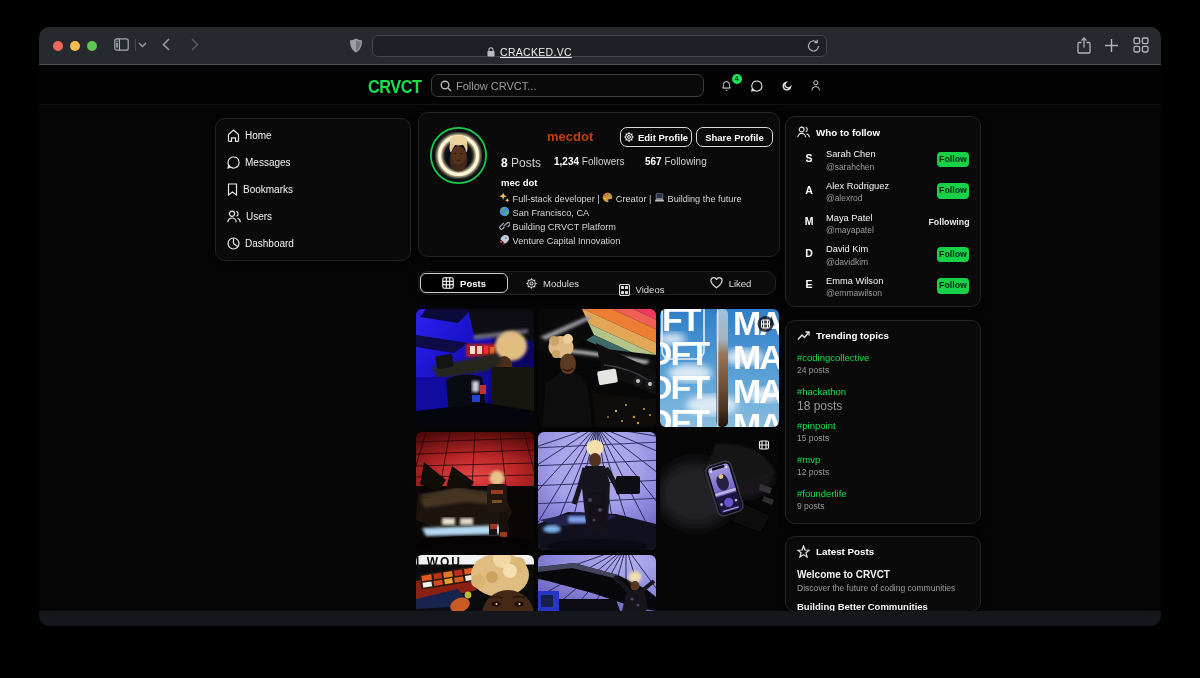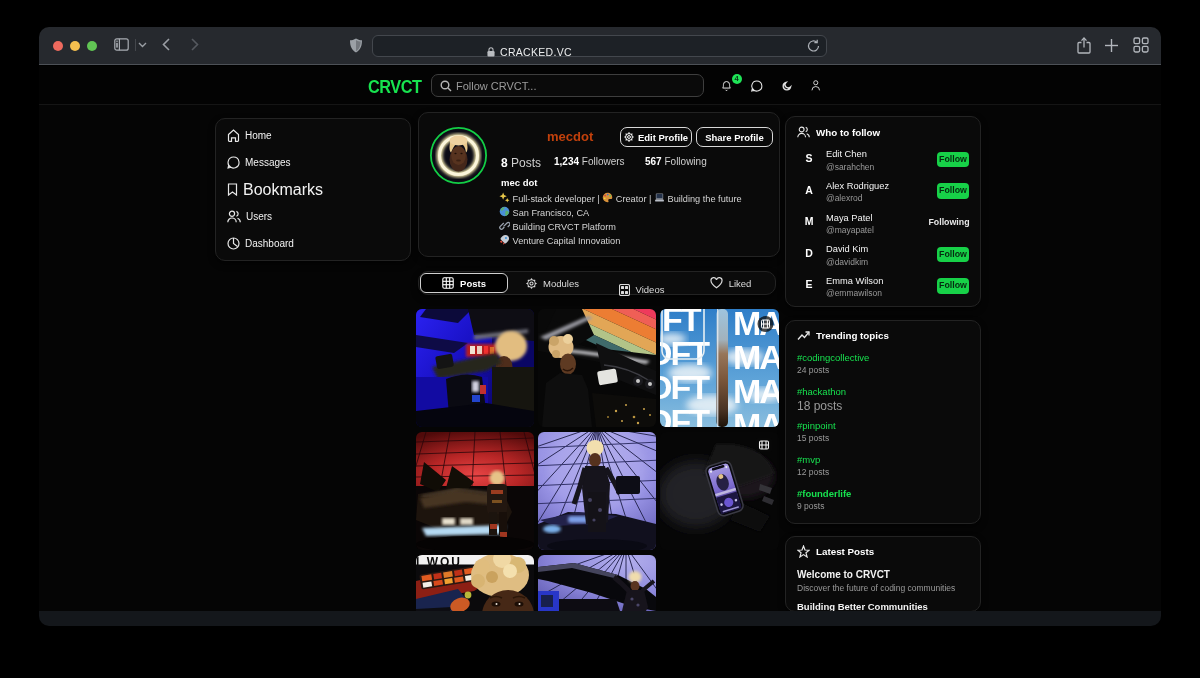--- a/index.html
+++ b/index.html
@@ -43,21 +43,21 @@
   <svg class="ic" style="left:191px; top:38px;" width="8" height="13" viewBox="0 0 8 13" fill="none" stroke="#55595f" stroke-width="1.6">
       <path d="M1 1 L6.5 6.5 L1 12"></path>
     </svg>
 
   <svg class="ic" style="left:349px; top:38px;" width="14" height="15" viewBox="0 0 14 15" fill="#9ba0a6">
       <path d="M7 0.5 C9 1.8 11.5 2.3 13 2.3 C13 8 11.5 12 7 14.5 C2.5 12 1 8 1 2.3 C2.5 2.3 5 1.8 7 0.5 Z"></path>
       <path d="M7 2 C8.5 3 10.5 3.5 11.7 3.6 C11.6 8 10.3 11.2 7 13.2 Z" fill="#74787e"></path>
     </svg>
 
   <div class="abs" style="left:372px; top:35px; width:455px; height:22px; background:#1d2126; border:1px solid #43474d; border-radius:6px;"></div>
-  <div class="abs" style="left:487px; top:35px; height:34px; display:flex; align-items:center; color:#ecedee; font-size:10.5px; letter-spacing:.3px; font-weight:400;">
+  <div class="abs" style="left:487px; top:35px; height:34px; display:flex; align-items:center; color:#ecedee; font-size:10.5px; letter-spacing:.3px; font-weight:400;text-decoration:underline;">
     <svg width="8" height="10" viewBox="0 0 9 11" style="margin-right:5px;" fill="#b9bcc0">
         <rect x="0.5" y="4.5" width="8" height="6" rx="1.2"></rect>
         <path d="M2.2 4.5 V3 a2.3 2.3 0 0 1 4.6 0 V4.5" fill="none" stroke="#b9bcc0" stroke-width="1.2"></path>
       </svg>
     CRACKED.VC
   </div>
   <svg class="ic" style="left:807px; top:39px;" width="13" height="14" viewBox="0 0 13 14" fill="none" stroke="#aeb2b8" stroke-width="1.2">
       <path d="M11.5 7 a5 5 0 1 1 -1.6 -3.7"></path>
       <path d="M10.2 0.8 L10.2 3.6 L7.4 3.6" fill="none"></path>
     </svg>
@@ -112,21 +112,21 @@
           <path d="M1.5 5.5 L6.5 1 L11.5 5.5 V11.5 a0.8 0.8 0 0 1 -0.8 0.8 H8.5 V8.8 H4.5 V12.3 H2.3 a0.8 0.8 0 0 1 -0.8 -0.8 Z"></path>
         </svg>
       Home
     </div>
     <div class="abs" style="left:227px; top:155px; width:170px; height:15px; display:flex; align-items:center; gap:5px; color:#f2f2f2; font-size:10px;">
       <svg width="13" height="13" viewBox="0 0 15 15" fill="none" stroke="#e8e8e8" stroke-width="1.3">
           <path d="M7.5 1.2 a6.3 6.3 0 1 1 -5.5 9.3 L1.2 13.8 L4.5 13 A6.3 6.3 0 0 1 7.5 1.2 Z"></path>
         </svg>
       Messages
     </div>
-    <div class="abs" style="left:227px; top:182px; width:170px; height:15px; display:flex; align-items:center; gap:5px; color:#f2f2f2; font-size:16px;">
+    <div class="abs" style="left:227px; top:182px; width:170px; height:15px; display:flex; align-items:center; gap:5px; color:#f2f2f2; font-size:10px;">
       <svg width="11" height="13" viewBox="0 0 11 13" fill="none" stroke="#e8e8e8" stroke-width="1.2">
           <path d="M1.5 1 H9.5 V12 L5.5 9 L1.5 12 Z"></path>
         </svg>
       Bookmarks
     </div>
     <div class="abs" style="left:227px; top:209px; width:170px; height:15px; display:flex; align-items:center; gap:5px; color:#f2f2f2; font-size:10px;">
       <svg width="14" height="13" viewBox="0 0 14 13" fill="none" stroke="#e8e8e8" stroke-width="1.2">
           <circle cx="5" cy="3.8" r="2.6"></circle>
           <path d="M0.8 12.2 a4.2 4.2 0 0 1 8.4 0"></path>
           <path d="M9.4 1.4 a2.6 2.6 0 0 1 0 4.9"></path>
@@ -661,21 +661,21 @@
       <svg width="13" height="12" viewBox="0 0 14 13" fill="none" stroke="#e8e8e8" stroke-width="1.2">
           <circle cx="5" cy="3.8" r="2.6"></circle>
           <path d="M0.8 12.2 a4.2 4.2 0 0 1 8.4 0"></path>
           <path d="M9.4 1.4 a2.6 2.6 0 0 1 0 4.9"></path>
           <path d="M10.5 8.3 a4.2 4.2 0 0 1 2.8 3.9"></path>
         </svg>
       Who to follow
     </div>
     <div id="wtf-rows">
       <div class="abs" style="left:803px; top:152px; width:12px; text-align:center; font-size:10.5px; font-weight:bold; color:#fff;">S</div>
-      <div class="abs" style="left:826px; top:149px; font-size:9.3px; color:#f5f5f5;">Edit Chen</div>
+      <div class="abs" style="left:826px; top:149px; font-size:9.3px; color:#f5f5f5;">Sarah Chen</div>
       <div class="abs" style="left:826px; top:161.5px; font-size:8.5px; color:#9a9a9a;">@sarahchen</div>
       <div class="abs fbtn" style="top:151.5px;">Follow</div>
 
       <div class="abs" style="left:803px; top:183.5px; width:12px; text-align:center; font-size:10.5px; font-weight:bold; color:#fff;">A</div>
       <div class="abs" style="left:826px; top:181px; font-size:9.3px; color:#f5f5f5;">Alex Rodriguez</div>
       <div class="abs" style="left:826px; top:193px; font-size:8.5px; color:#9a9a9a;">@alexrod</div>
       <div class="abs fbtn" style="top:183px;">Follow</div>
 
       <div class="abs" style="left:803px; top:215px; width:12px; text-align:center; font-size:10.5px; font-weight:bold; color:#fff;">M</div>
       <div class="abs" style="left:826px; top:212.5px; font-size:9.3px; color:#f5f5f5;">Maya Patel</div>
@@ -702,21 +702,21 @@
     </div>
     <div id="trend-rows">
       <div class="abs green" style="left:797px; top:352px; font-size:9.5px;">#codingcollective</div>
       <div class="abs" style="left:797px; top:365px; font-size:8.5px; color:#9a9a9a;">24 posts</div>
       <div class="abs green" style="left:797px; top:386px; font-size:9.5px;">#hackathon</div>
       <div class="abs" style="left:797px; top:399px; font-size:12px; color:#9a9a9a;">18 posts</div>
       <div class="abs green" style="left:797px; top:420px; font-size:9.5px;">#pinpoint</div>
       <div class="abs" style="left:797px; top:433px; font-size:8.5px; color:#9a9a9a;">15 posts</div>
       <div class="abs green" style="left:797px; top:454px; font-size:9.5px;">#mvp</div>
       <div class="abs" style="left:797px; top:467px; font-size:8.5px; color:#9a9a9a;text-align:right;">12 posts</div>
-      <div class="abs green" style="left:797px; top:488px; font-size:9.5px;font-weight:bold;">#founderlife</div>
+      <div class="abs green" style="left:797px; top:488px; font-size:9.5px;">#founderlife</div>
       <div class="abs" style="left:797px; top:501px; font-size:8.5px; color:#9a9a9a;">9 posts</div>
     </div>
 
     <div class="abs" style="left:797px; top:545px; display:flex; align-items:center; gap:6px; color:#fff; font-size:9.8px; font-weight:bold;">
       <svg width="13" height="13" viewBox="0 0 13 13" fill="none" stroke="#e8e8e8" stroke-width="1.2">
           <path d="M6.5 1 L8 5 L12.2 5.2 L9 7.8 L10.1 12 L6.5 9.6 L2.9 12 L4 7.8 L0.8 5.2 L5 5 Z"></path>
         </svg>
       Latest Posts
     </div>
     <div class="abs" style="left:797px; top:569px; font-size:10px; font-weight:bold; color:#f2f2f2;">Welcome to CRVCT</div>

